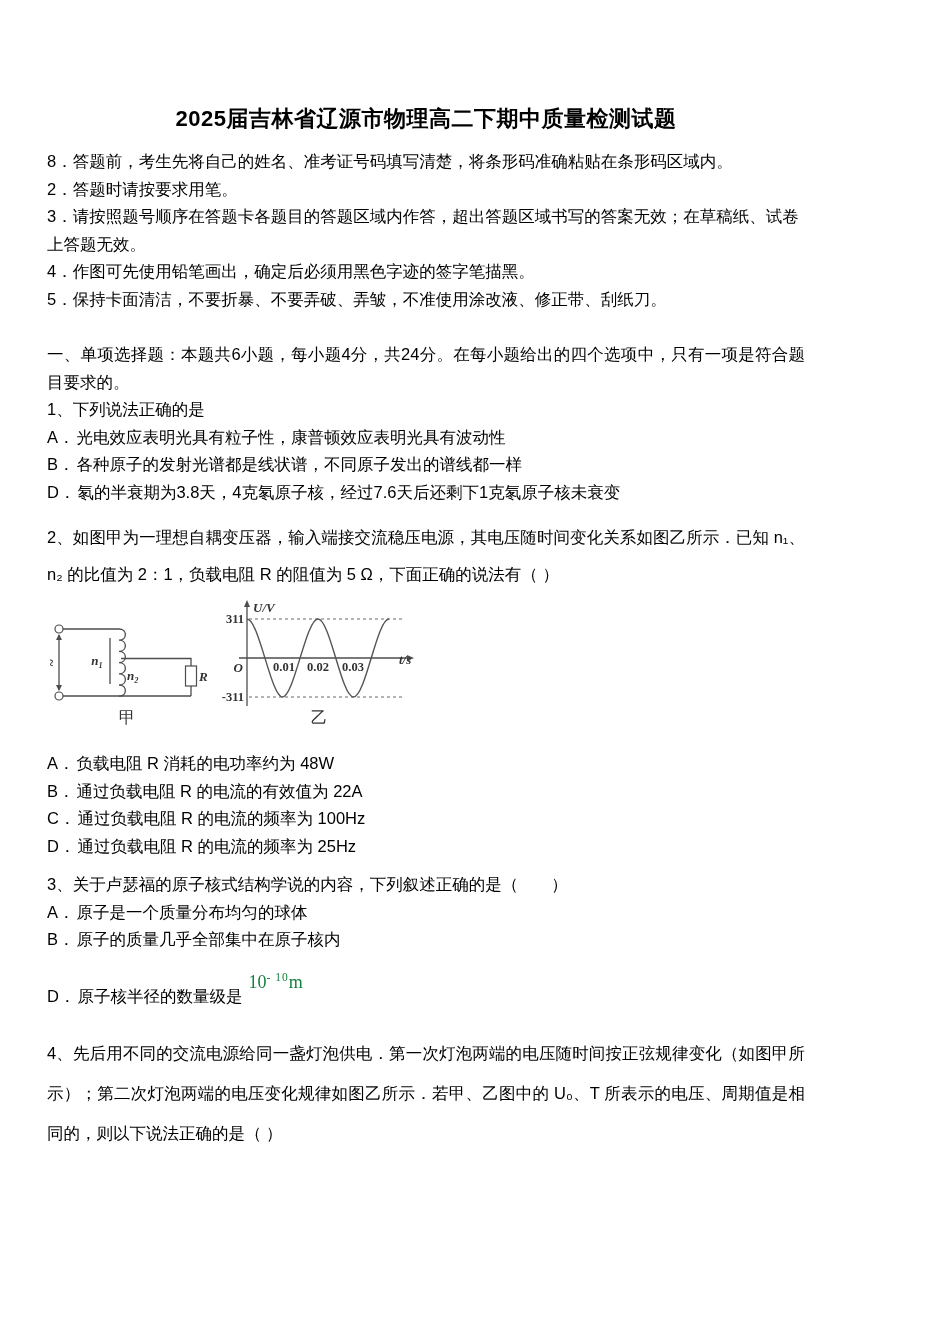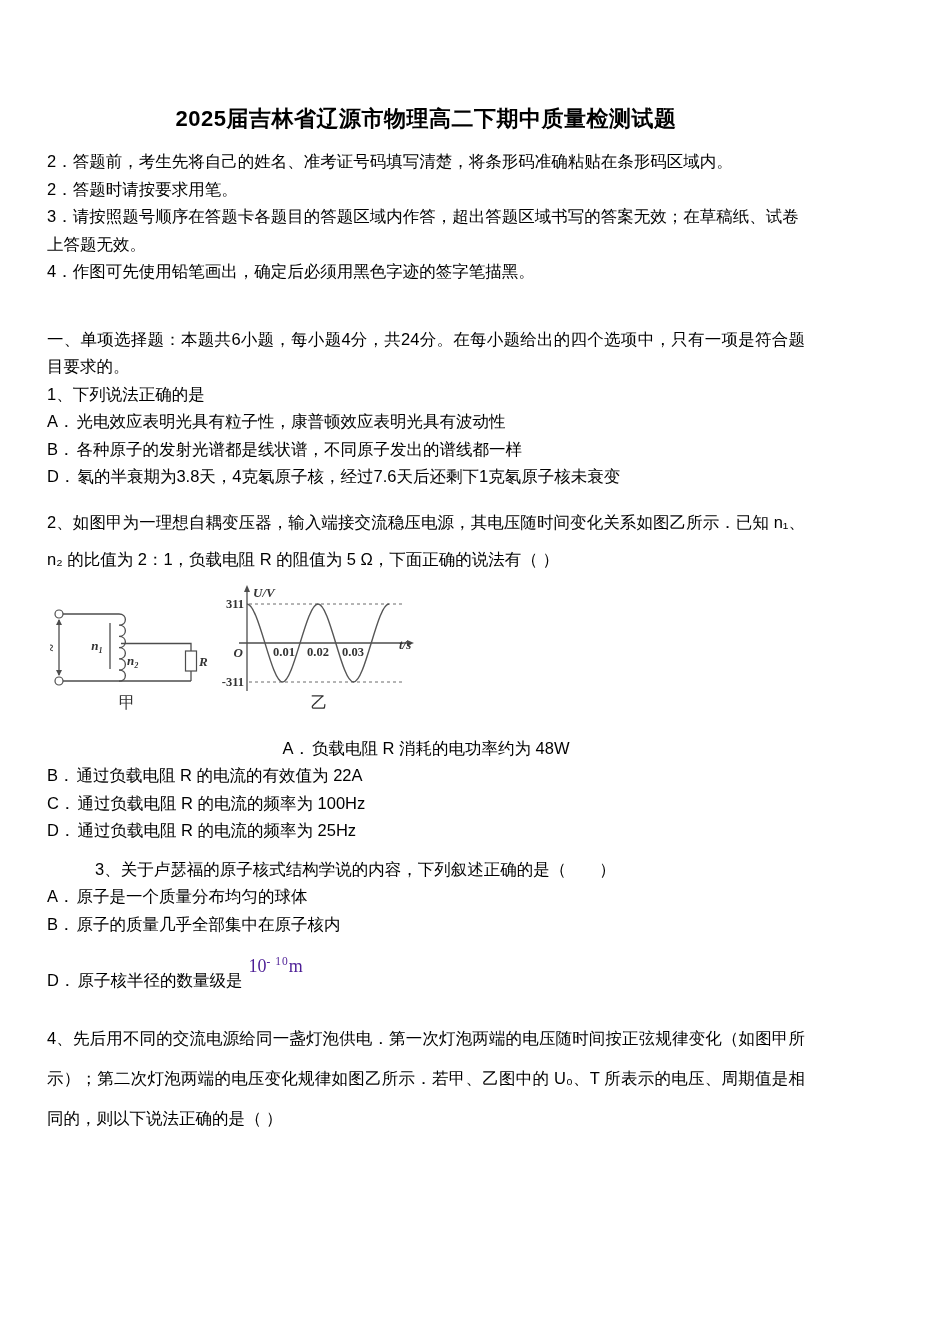--- a/index.html
+++ b/index.html
@@ -7,33 +7,33 @@
   .page { box-sizing:border-box; width:852px; height:1344px; padding:104px 47px 0 47px; }
 
   .title { font-size:22px; font-weight:bold; text-align:center; margin:0 0 14px 0; letter-spacing:0.5px; }
 
   p { margin:0; font-size:16.5px; line-height:27.5px; }
   .just { text-align:justify; }
 
   .notice-heading { }
   .note-line { }
 
-  .section-heading { margin-top:40px; }
+  .section-heading { margin-top:28px; }
   .stem { }
   .opt { margin-top:0; }
   .opt .lbl { margin-right:2px; }
 
   .q2-stem { margin-top:13px; line-height:37px; }
   .figure-wrap { margin-top:6px; height:132px; }
-  .q2-opts { margin-top:19px;text-align:center; }
-  .q3-stem { margin-top:11px;margin-left:48px; }
+  .q2-opts { margin-top:19px; }
+  .q3-stem { margin-top:11px; }
   .q4-stem { margin-top:23px; line-height:40px; }
 
   .opt-d3 { margin-top:24px; }
-  .formula { font-family:"Liberation Serif", serif; color:#4c1d95; position:relative; top:-14px; margin-left:6px; font-size:18px; }
+  .formula { font-family:"Liberation Serif", serif; color:#15803d; position:relative; top:-14px; margin-left:6px; font-size:18px; }
   .formula .f-sup { font-size:11.5px; vertical-align:super; letter-spacing:1px; }
 
   
   svg .wire { stroke:#4d4d4d; stroke-width:1.3; fill:none; }
   svg .dash { stroke:#6a6a6a; stroke-width:1; fill:none; stroke-dasharray:3,3; }
   svg .curve { stroke:#555; stroke-width:1.4; fill:none; }
   svg .node { fill:#fff; stroke:#4d4d4d; stroke-width:1.2; }
   svg .arrow { fill:#4d4d4d; }
   svg text { fill:#333; }
   svg .lat { font-family:"Liberation Serif", serif; font-style:italic; font-weight:bold; font-size:13px; }
@@ -41,24 +41,25 @@
   svg .cjk { font-size:16.5px; font-family:"Liberation Sans", sans-serif; }
 </style>
 </head>
 <body>
 
 <div class="page">
 
   <h1 class="title">2025届吉林省辽源市物理高二下期中质量检测试题</h1>
 
   <div>
-    <p class="note-line">2．答题前，考生先将自己的姓名、准考证号码填写清楚，将条形码准确粘贴在条形码区域内。</p>
+    <p class="note-line">8．答题前，考生先将自己的姓名、准考证号码填写清楚，将条形码准确粘贴在条形码区域内。</p>
     <p class="note-line">2．答题时请按要求用笔。</p>
     <p class="note-line">3．请按照题号顺序在答题卡各题目的答题区域内作答，超出答题区域书写的答案无效；在草稿纸、试卷上答题无效。</p>
     <p class="note-line">4．作图可先使用铅笔画出，确定后必须用黑色字迹的签字笔描黑。</p>
+    <p class="note-line">5．保持卡面清洁，不要折暴、不要弄破、弄皱，不准使用涂改液、修正带、刮纸刀。</p>
   </div>
 
   <p class="section-heading just">一、单项选择题：本题共6小题，每小题4分，共24分。在每小题给出的四个选项中，只有一项是符合题目要求的。</p>
 
   <div>
     <p class="stem">1、下列说法正确的是</p>
     <p class="opt"><span class="lbl">A．</span><span>光电效应表明光具有粒子性，康普顿效应表明光具有波动性</span></p>
     <p class="opt"><span class="lbl">B．</span><span>各种原子的发射光谱都是线状谱，不同原子发出的谱线都一样</span></p>
     <p class="opt"><span class="lbl">D．</span><span>氡的半衰期为3.8天，4克氡原子核，经过7.6天后还剩下1克氡原子核未衰变</span></p>
   </div>

